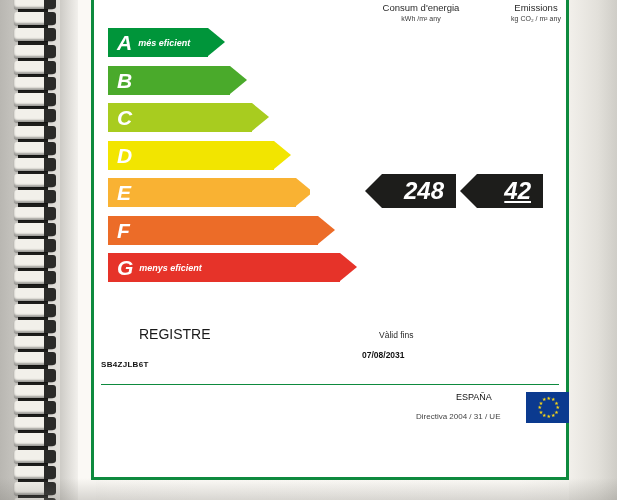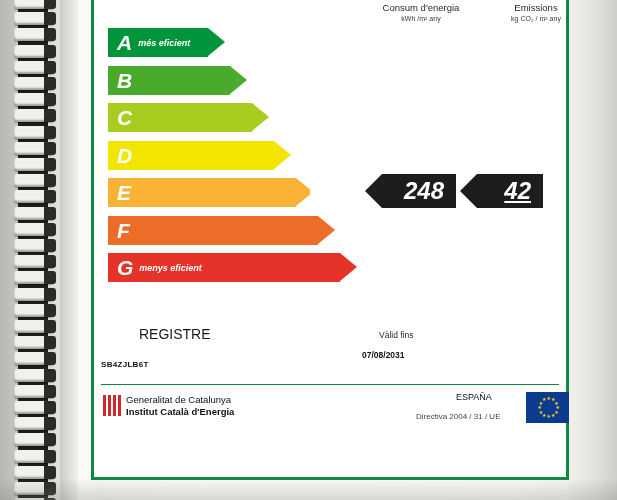--- a/index.html
+++ b/index.html
@@ -404,32 +404,20 @@
     </div>
 
     <div class="registre-label">REGISTRE</div>
     <div class="registre-code">SB4ZJLB6T</div>
 
     <div class="valid-label">Vàlid fins</div>
     <div class="valid-date">07/08/2031</div>
 
     <div class="footer-rule"></div>
 
-    <div id="gen-block">
-      <span id="gen-logo">
-          <i style="left: 1.5px;"></i>
-          <i style="left: 6.5px;"></i>
-          <i style="left: 11.5px;"></i>
-          <i style="left: 16.5px;"></i>
-        </span>
-      <span id="gen-text">
-        <div class="l1">Generalitat de Catalunya</div>
-        <div class="l2">Institut Català d'Energia</div>
-      </span>
-    </div>
 
     <div id="esp-block">
       <div id="esp-title">ESPAÑA</div>
       <div id="esp-dir">Directiva 2004 / 31 / UE</div>
       <div id="eu-flag">
           <span class="star" style="left: 20.5px; top: 4px;">★</span>
           <span class="star" style="left: 25px; top: 5.20577px;">★</span>
           <span class="star" style="left: 28.2942px; top: 8.5px;">★</span>
           <span class="star" style="left: 29.5px; top: 13px;">★</span>
           <span class="star" style="left: 28.2942px; top: 17.5px;">★</span>

